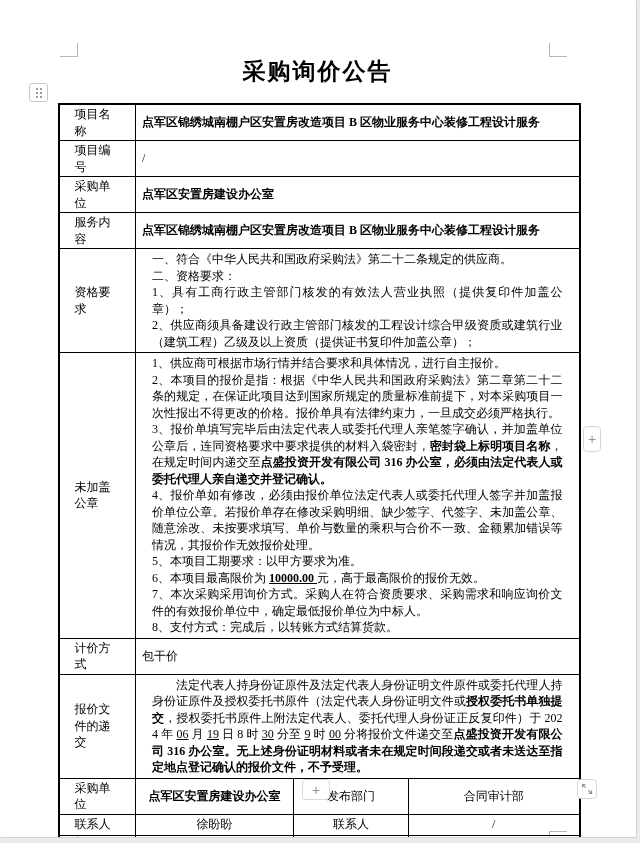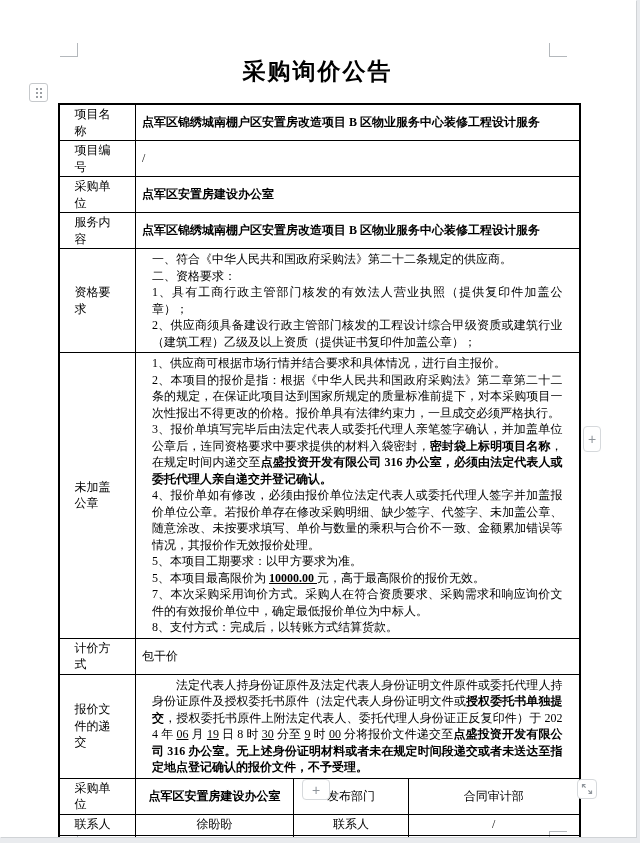--- a/index.html
+++ b/index.html
@@ -143,21 +143,21 @@
           </td>
       </tr>
       <tr>
         <td class="lbl">未加盖公章</td>
         <td class="rich" colspan="3">
             <div class="para"><span>1、供应商可根据市场行情并结合要求和具体情况，进行自主报价。</span></div>
             <div class="para"><span>2、本项目的报价是指：根据《中华人民共和国政府采购法》第二章第二十二条的规定，在保证此项目达到国家所规定的质量标准前提下，对本采购项目一次性报出不得更改的价格。报价单具有法律约束力，一旦成交必须严格执行。</span></div>
             <div class="para"><span>3、报价单填写完毕后由法定代表人或委托代理人亲笔签字确认，并加盖单位公章后，连同资格要求中要求提供的材料入袋密封，</span><span style="font-weight: bold;">密封袋上标明项目名称</span><span>，在规定时间内递交至</span><span style="font-weight: bold;">点盛投资开发有限公司 316 办公室，必须由法定代表人或委托代理人亲自递交并登记确认。</span></div>
             <div class="para"><span>4、报价单如有修改，必须由报价单位法定代表人或委托代理人签字并加盖报价单位公章。若报价单存在修改采购明细、缺少签字、代签字、未加盖公章、随意涂改、未按要求填写、单价与数量的乘积与合价不一致、金额累加错误等情况，其报价作无效报价处理。</span></div>
             <div class="para"><span>5、本项目工期要求：以甲方要求为准。</span></div>
-            <div class="para"><span>5、本项目最高限价为 </span><span style="font-weight: bold; text-decoration: underline;">10000.00 </span><span>元，高于最高限价的报价无效。</span></div>
+            <div class="para"><span>6、本项目最高限价为 </span><span style="font-weight: bold; text-decoration: underline;">10000.00 </span><span>元，高于最高限价的报价无效。</span></div>
             <div class="para"><span>7、本次采购采用询价方式。采购人在符合资质要求、采购需求和响应询价文件的有效报价单位中，确定最低报价单位为中标人。</span></div>
             <div class="para"><span>8、支付方式：完成后，以转账方式结算货款。</span></div>
           </td>
       </tr>
       <tr class="h22">
         <td class="lbl">计价方式</td>
         <td class="val" colspan="3">包干价</td>
       </tr>
       <tr>
         <td class="lbl">报价文件的递交</td>

